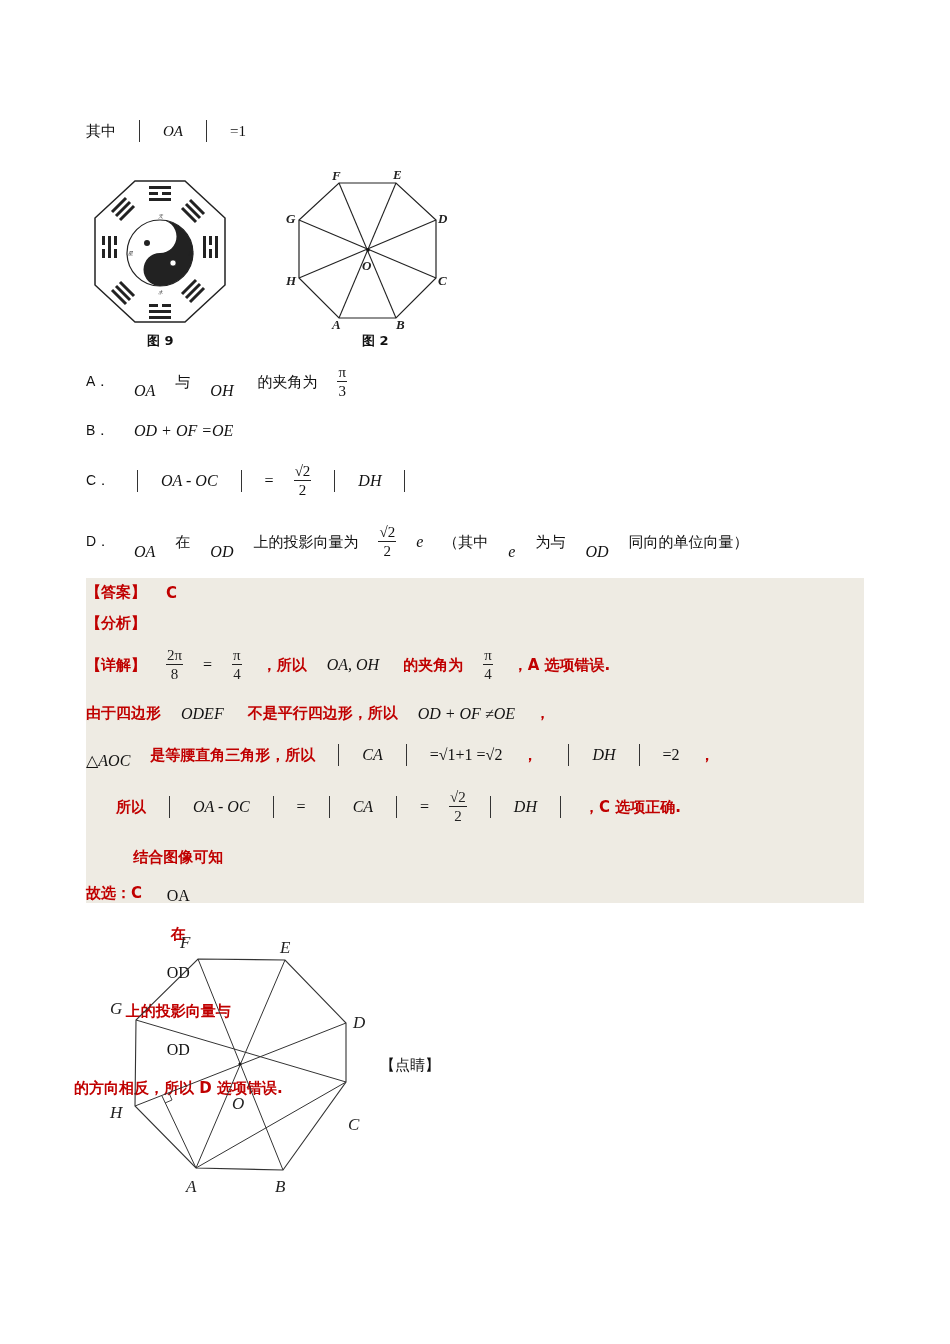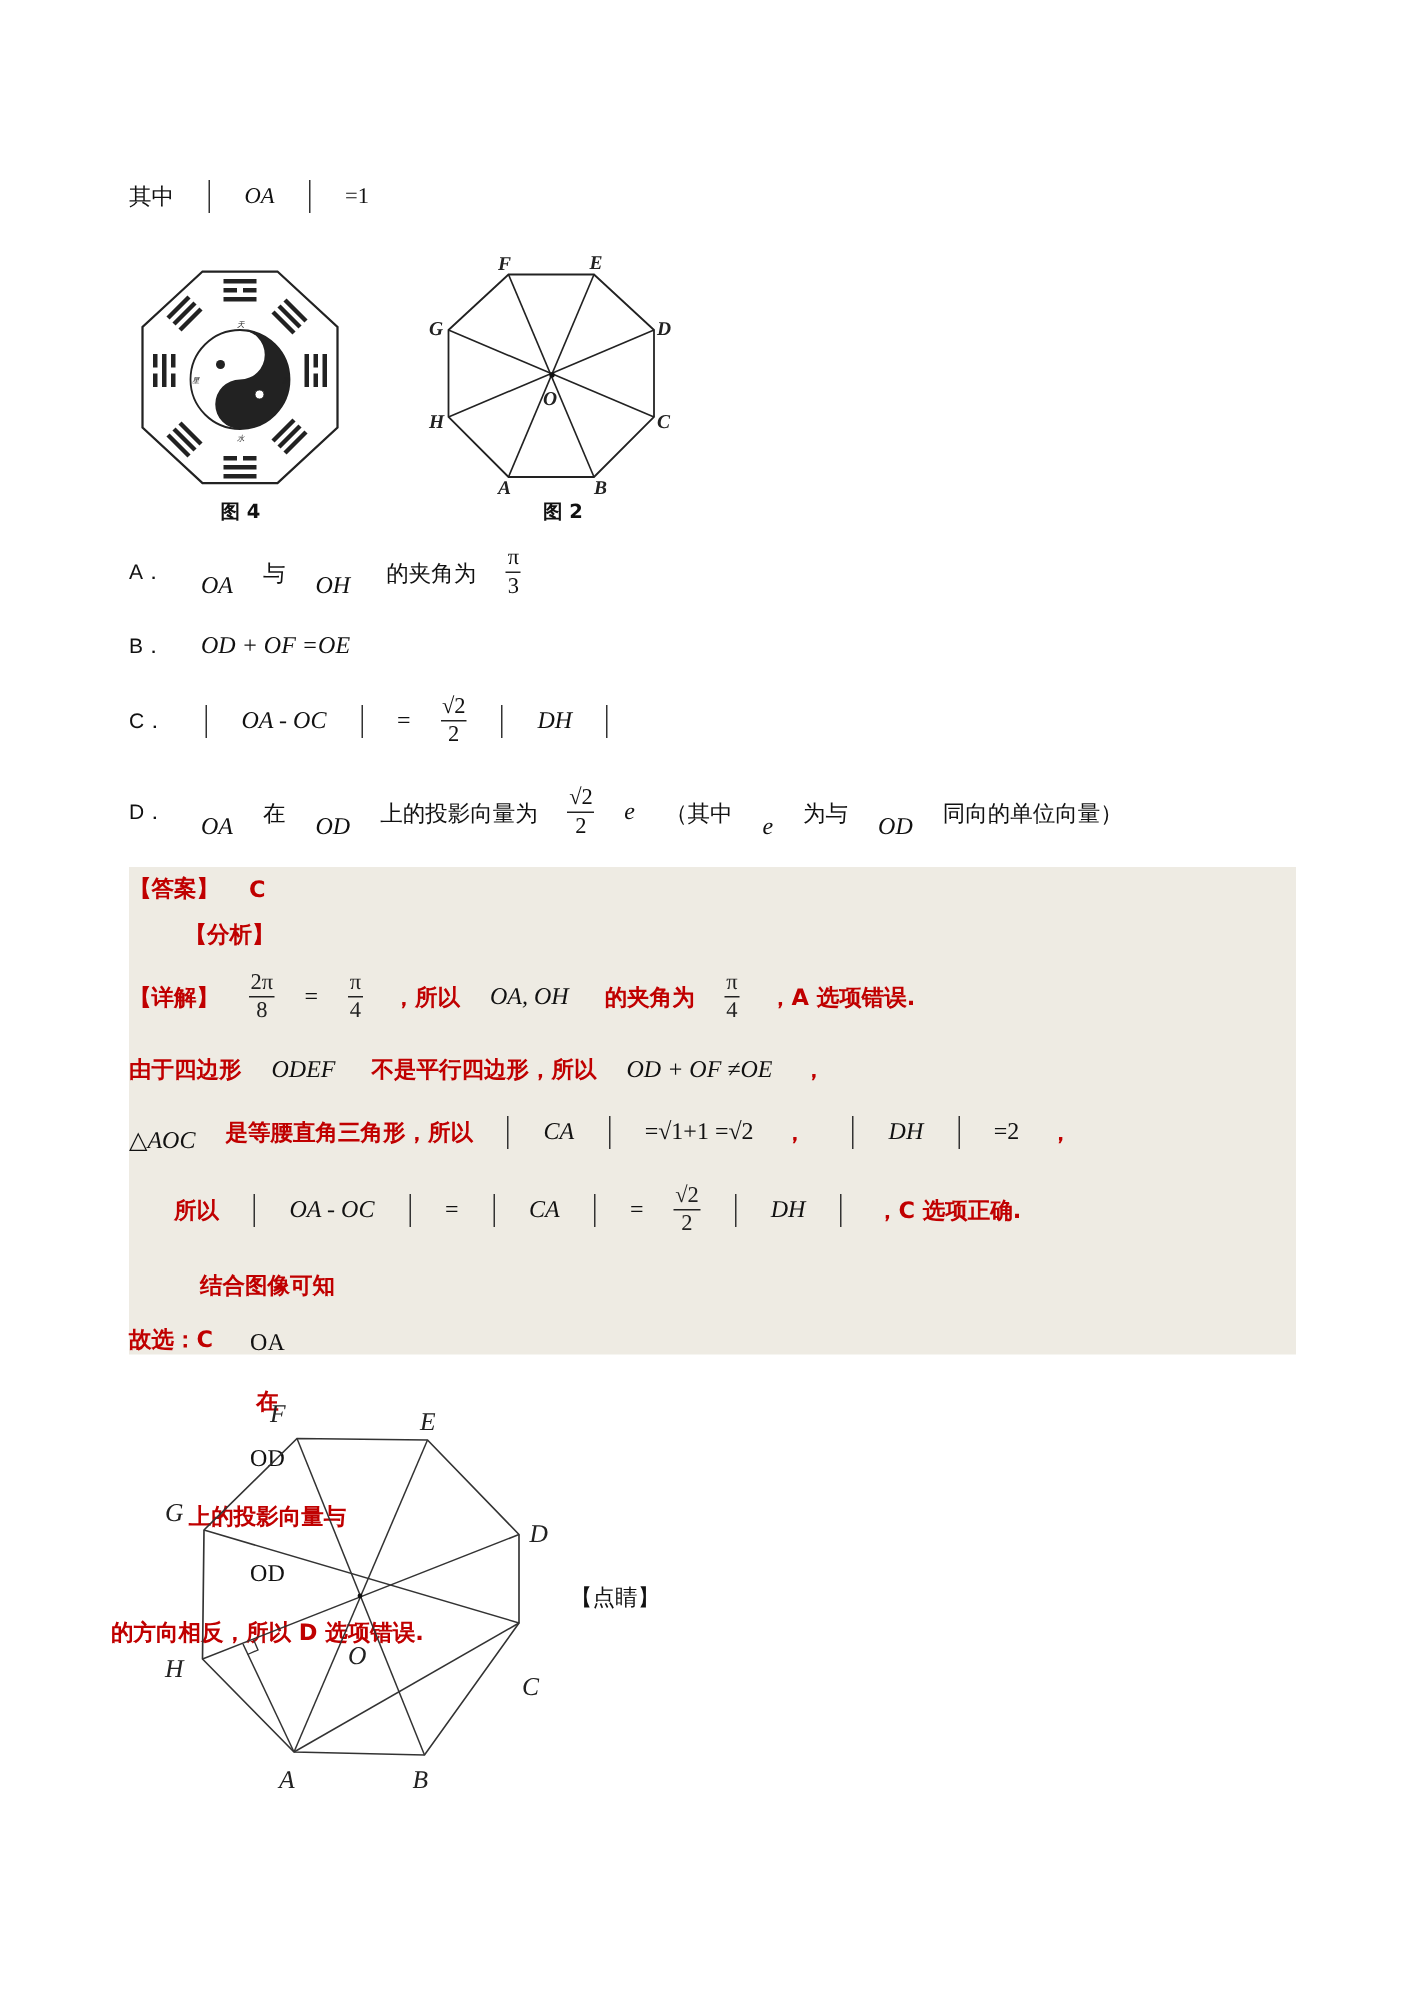--- a/index.html
+++ b/index.html
@@ -79,21 +79,21 @@
         <line x1="92" y1="116" x2="106" y2="102"></line>
     </g>
     <g font-size="5" fill="#222" font-style="normal">
       <text x="68" y="40">天</text>
         <text x="68" y="116">水</text>
       <text x="38" y="77">星</text>
         <text x="98" y="77">辰</text>
     </g>
   </svg>
 </div>
-<div class="abs zh" style="left:147px; top:332px; font-size:13px; font-weight:bold;">图 4</div>
+<div class="abs zh" style="left:147px; top:332px; font-size:13px; font-weight:bold;">图 9</div>
 
 <div class="abs" style="left:280px; top:165px; width:180px; height:170px;">
   <svg width="180" height="170" viewBox="280 165 180 170">
     <polygon points="339,183 396,183 436,220 436,278 396,318 339,318 299,278 299,220" fill="none" stroke="#222" stroke-width="1.2"></polygon>
     <g stroke="#222" stroke-width="1.1">
       <line x1="339" y1="183" x2="396" y2="318"></line>
       <line x1="396" y1="183" x2="339" y2="318"></line>
       <line x1="299" y1="220" x2="436" y2="278"></line>
       <line x1="436" y1="220" x2="299" y2="278"></line>
     </g>
@@ -163,21 +163,21 @@
   <span class="zh">同向的单位向量）</span>
 </div>
 
 <div class="abs answer-box"></div>
 
 <div class="abs row" style="left:86px; top:583px;">
   <span class="zh red">【答案】</span>
   <span class="zh red">C</span>
 </div>
 
-<div class="abs row" style="left:86px; top:614px;padding-left:37px;">
+<div class="abs row" style="left:86px; top:614px;">
   <span class="zh red">【分析】</span>
 </div>
 
 <div class="abs row" style="left:86px; top:644px; height:42px;">
   <span class="zh red">【详解】</span>
   <span class="frac redm">
     <span class="num">2π</span>
     <span class="den">8</span>
   </span>
   <span class="mu">=</span>

